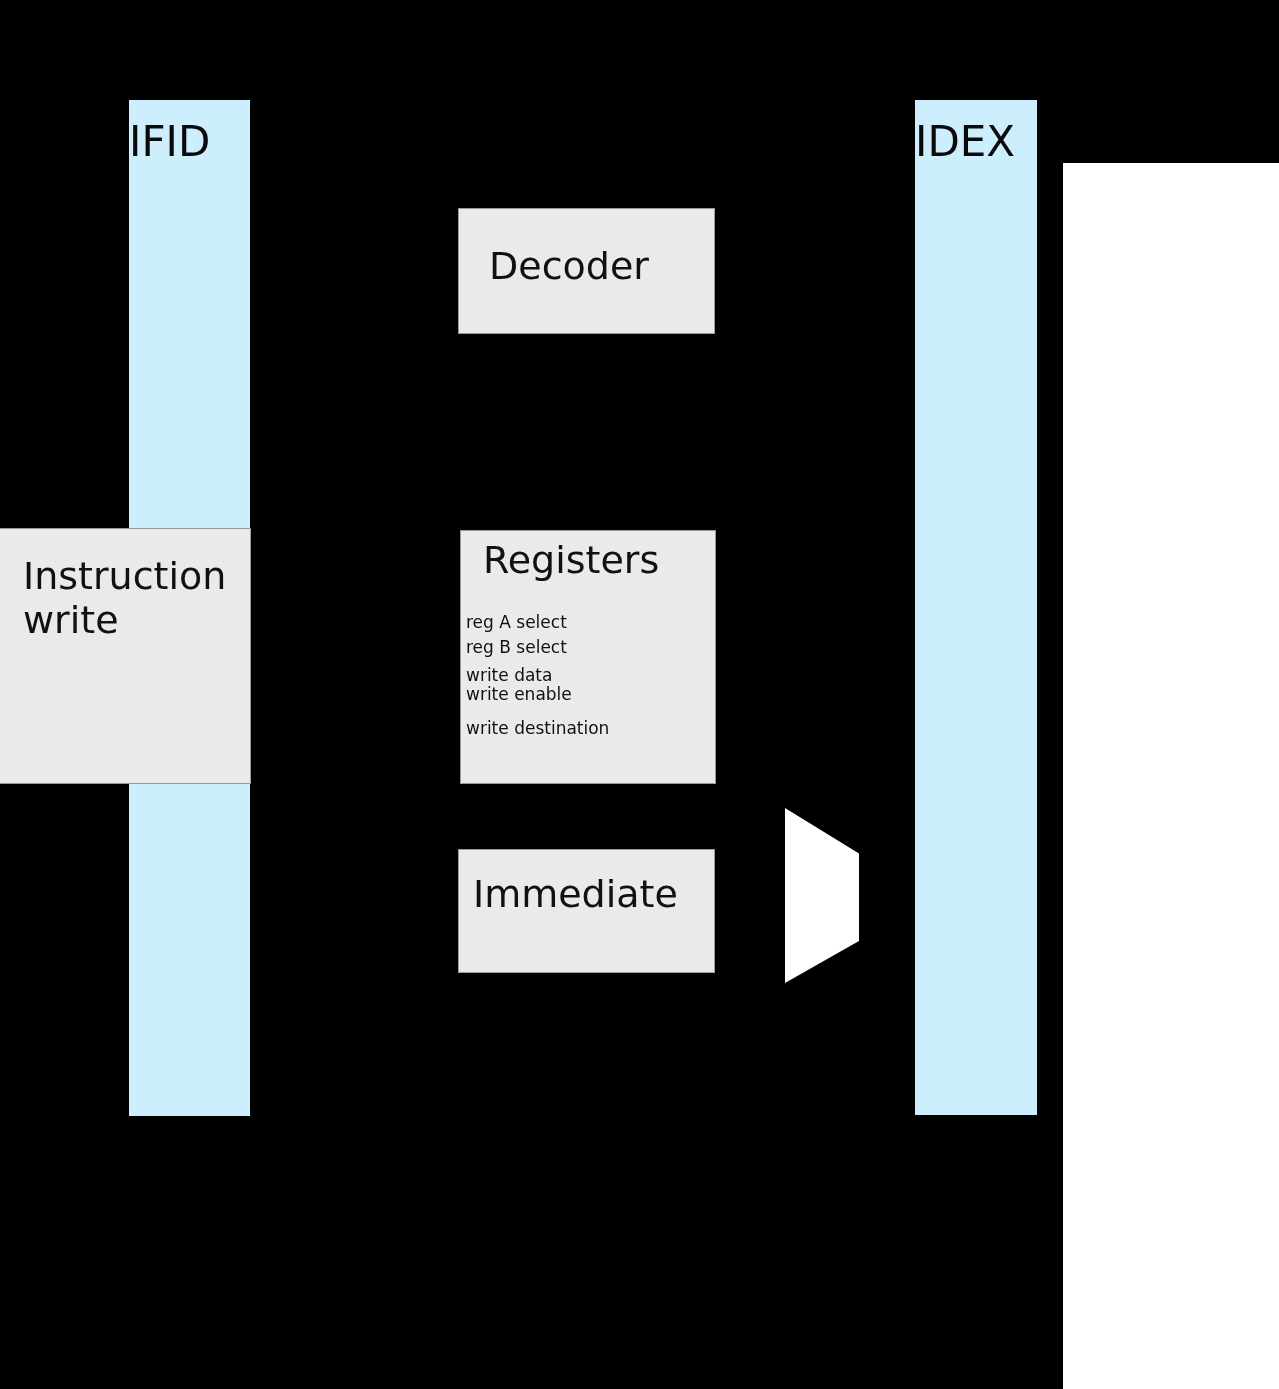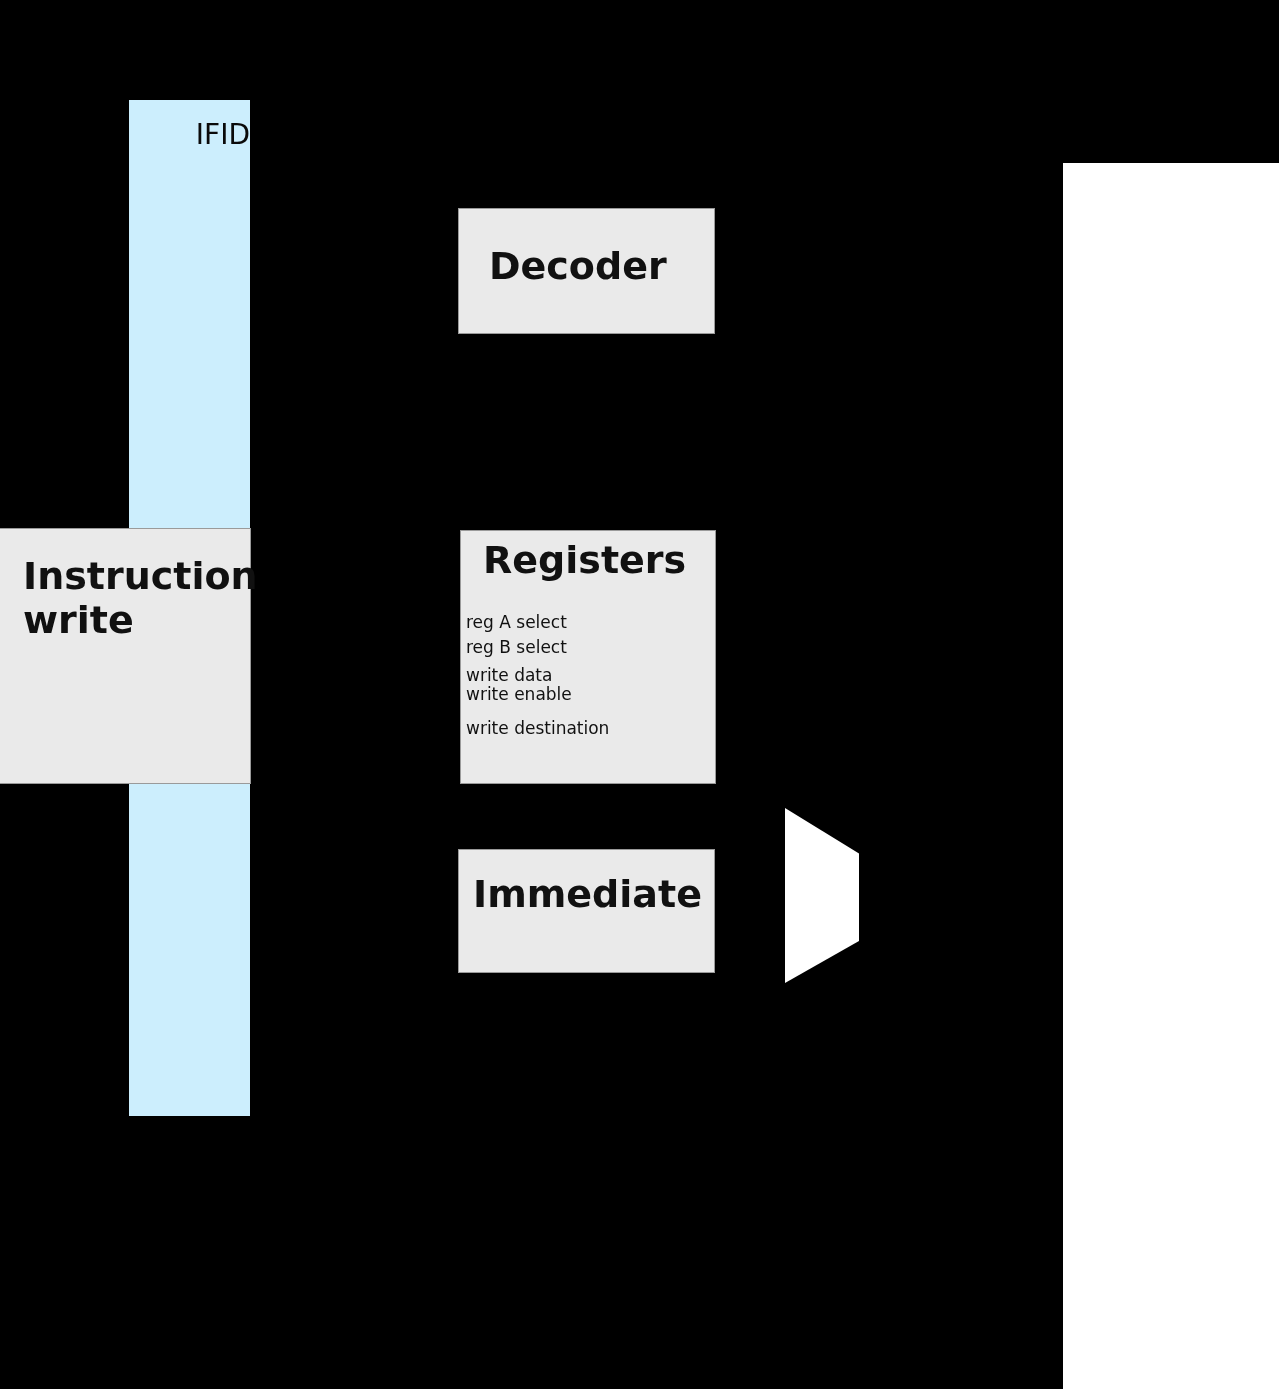--- a/index.html
+++ b/index.html
@@ -37,22 +37,22 @@
   .pipe-bar {
     position: absolute;
     background: #cceefd;
     border: 1px solid #000000;
     box-sizing: border-box;
   }
   .pipe-bar .pipe-label {
     position: absolute;
     left: 0;
     right: 0;
-    text-align: right;
-    font-size: 28px;
+    text-align: left;
+    font-size: 42px;
     color: #0a0a0a;
     line-height: 1;
   }
 
   #bar-ifid { left: 128px; top: 99px; width: 123px; height: 1018px; }
   #bar-ifid .pipe-label { top: 21px; }
   #bar-idex { left: 914px; top: 99px; width: 124px; height: 1017px; }
   #bar-idex .pipe-label { top: 21px; }
 
   
@@ -61,21 +61,20 @@
     background: #eaeaea;
     border: 1px solid #9a9a9a;
     box-sizing: border-box;
   }
   .unit .unit-title {
     position: absolute;
     font-size: 38px;
     color: #111111;
     line-height: 1.15;
     white-space: pre-line;
-    font-weight: bold;
   }
 
   #unit-decoder { left: 458px; top: 208px; width: 257px; height: 126px; }
   #unit-decoder .unit-title { left: 30px; top: 36px; }
 
   #unit-instruction-memory { left: -4px; top: 528px; width: 255px; height: 256px; }
   #unit-instruction-memory .unit-title { left: 26px; top: 26px; }
 
   #unit-registers { left: 460px; top: 530px; width: 256px; height: 254px; }
   #unit-registers .unit-title { left: 22px; top: 8px; }
@@ -119,20 +118,23 @@
 
 <div id="canvas">
 
   <div class="backdrop-top"></div>
   <div class="backdrop-main"></div>
 
   <div class="pipe-bar" id="bar-ifid">
     <span class="pipe-label">IFID</span>
   </div>
 
+  <div class="pipe-bar" id="bar-idex">
+    <span class="pipe-label">IDEX</span>
+  </div>
 
   <div class="unit" id="unit-decoder">
     <span class="unit-title">Decoder</span>
   </div>
 
   <div class="unit" id="unit-instruction-memory">
     <span class="unit-title">Instruction
 write</span>
   </div>
 

